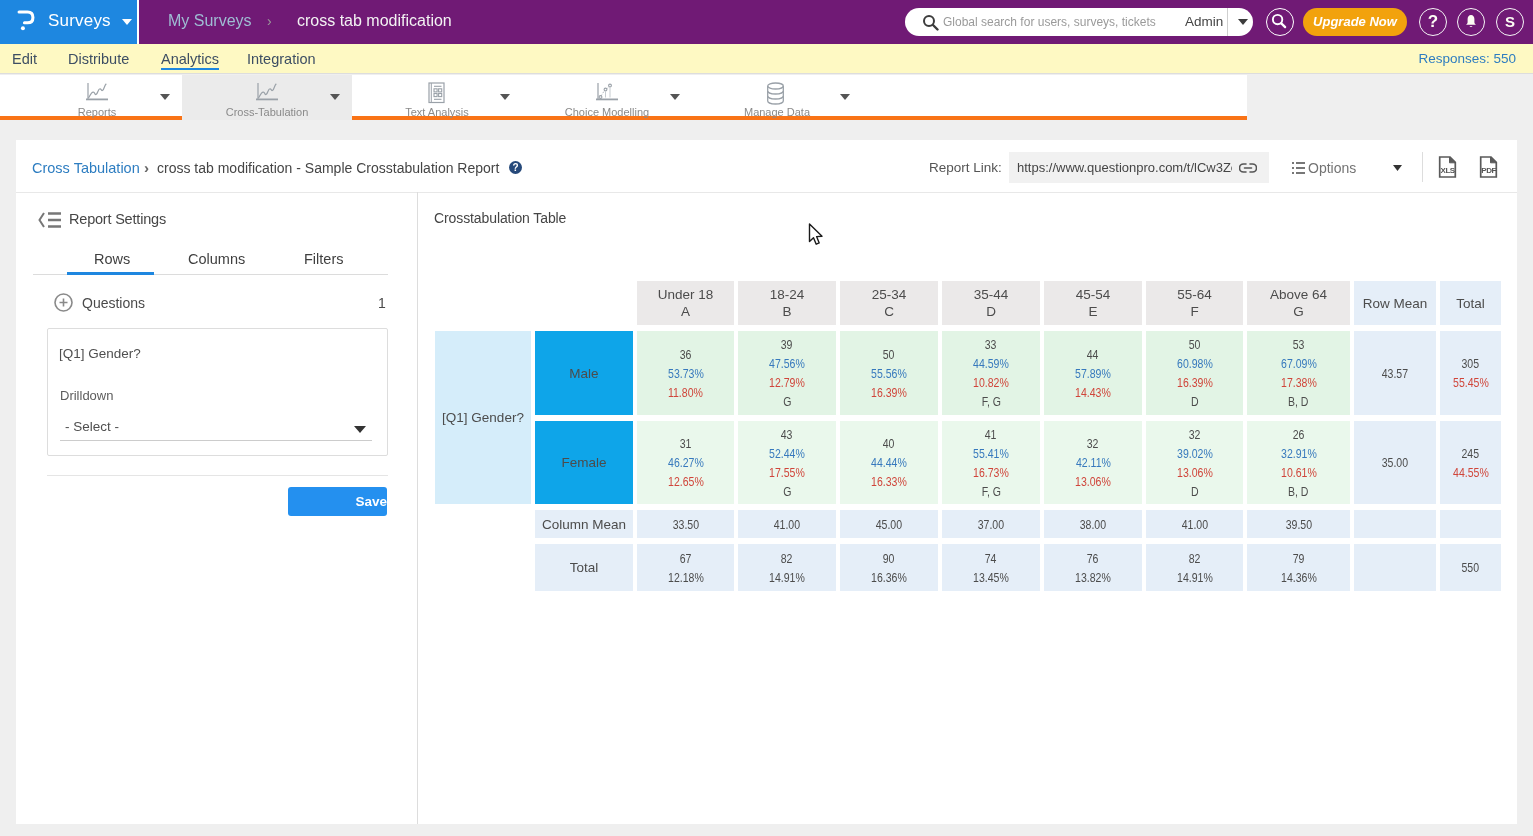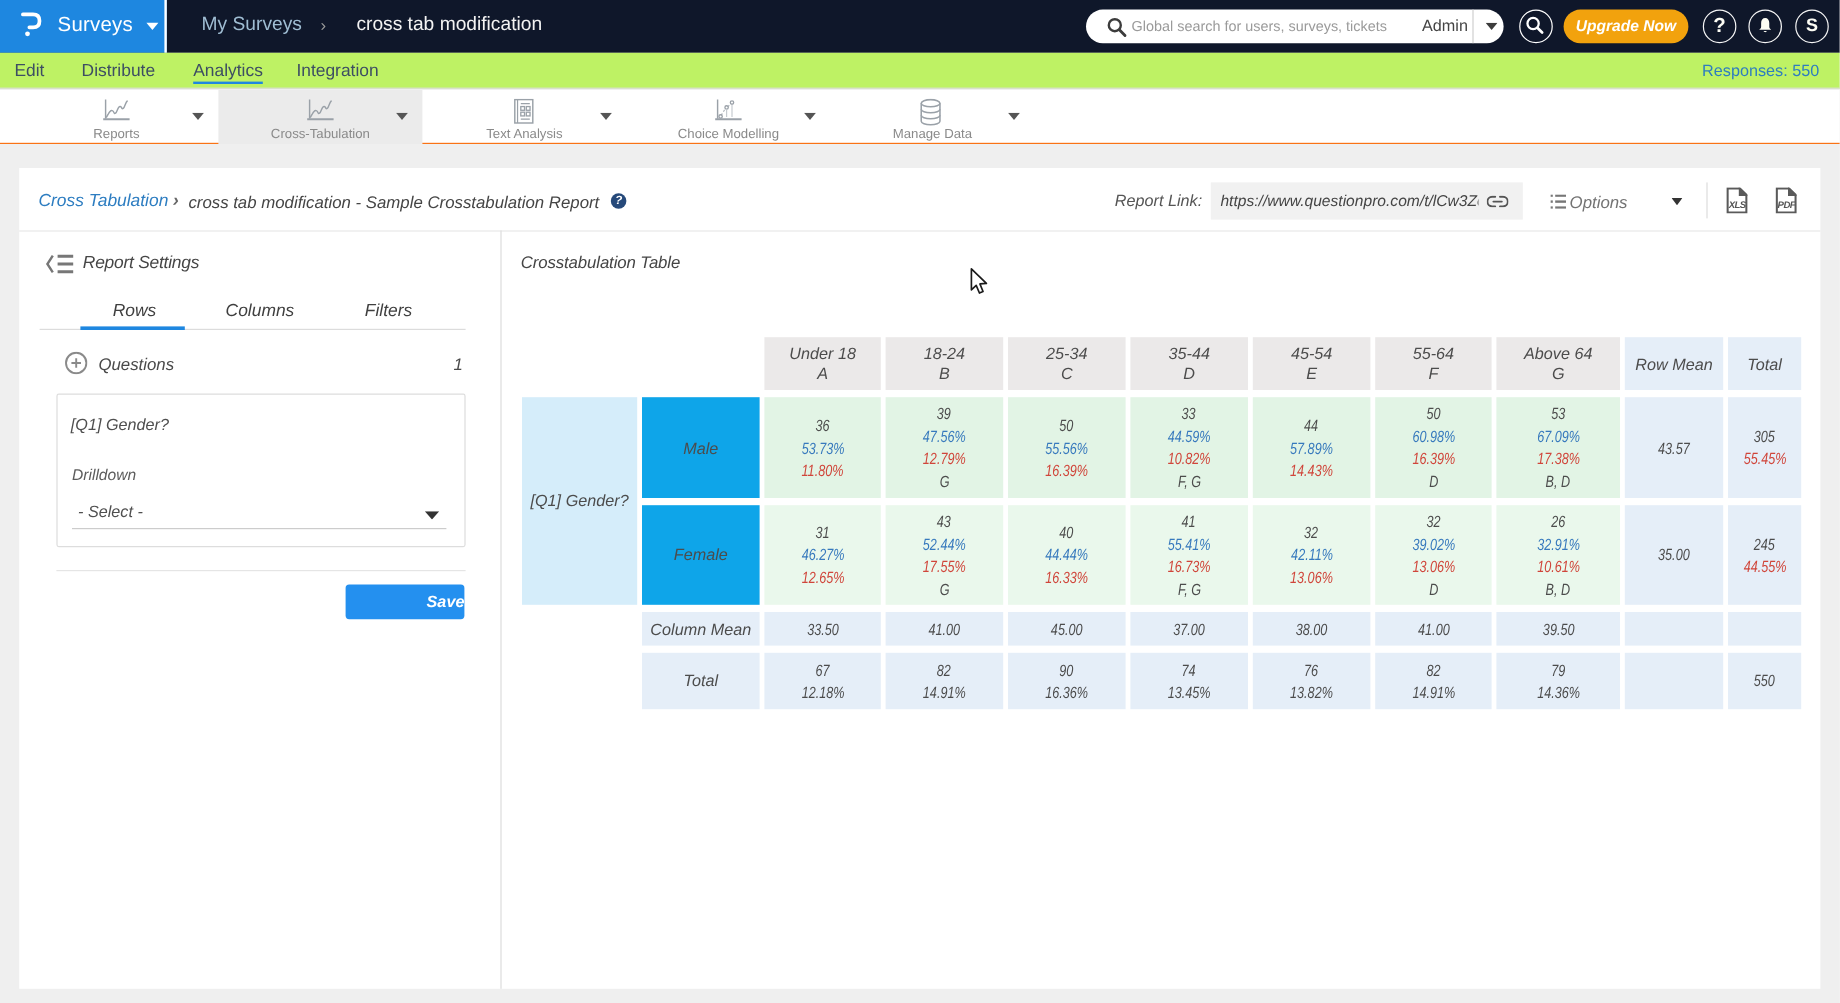--- a/index.html
+++ b/index.html
@@ -1,44 +1,44 @@
 <!DOCTYPE html>
 <html><head>
 <meta charset="utf-8">
 <style>
 * { margin:0; padding:0; box-sizing:border-box; }
 html,body { width:1533px; height:836px; overflow:hidden; font-family:"Liberation Sans", sans-serif; background:#efefef; }
 
-#nav { position:absolute; left:0; top:0; width:1533px; height:44px; background:#0f172a; }
+#nav { position:absolute; left:0; top:0; width:1533px; height:44px; background:#701a75; }
 #logo { position:absolute; left:0; top:0; width:139px; height:44px; background:#1e87e0; border-right:2px solid #fff; }
 #logo .ptxt { position:absolute; left:48px; top:11px; color:#fff; font-size:17px; letter-spacing:0.2px; }
 #logo svg.caret { position:absolute; left:121px; top:18px; }
 #crumb1 { position:absolute; left:168px; top:12px; font-size:16px; color:#9fbdd3; }
 #crumb-sep { position:absolute; left:267px; top:13px; font-size:14px; color:#9a9a9a; }
 #crumb2 { position:absolute; left:297px; top:12px; font-size:16px; color:#f3f3f3; }
 #searchpill { position:absolute; left:905px; top:8px; width:348px; height:28px; background:#fff; border-radius:14px; }
 #searchpill .ph { position:absolute; left:38px; top:7px; font-size:12px; color:#9a9a9a; }
 #searchpill .admin { position:absolute; left:280px; top:6px; font-size:13.5px; color:#444; }
 #searchpill .vline { position:absolute; left:322px; top:0px; width:1px; height:28px; background:#cfcfcf; }
 #circsearch { position:absolute; left:1266px; top:8px; width:28px; height:28px; border:1.5px solid #fff; border-radius:50%; }
 #upgrade { position:absolute; left:1303px; top:8px; width:104px; height:28px; background:#f2a20d; border-radius:14px; color:#fff; font-size:13px; font-weight:bold; text-align:center; line-height:28px;font-style:italic; }
 .navcirc { position:absolute; top:8px; width:28px; height:28px; border:1.2px solid #f5f5f5; border-radius:50%; color:#fdfdf5; text-align:center; font-size:15px; font-weight:bold; line-height:25px; }
 
-#menurow { position:absolute; left:0; top:44px; width:1533px; height:30px; background:#bef264; border-bottom:1px solid #ddd; }
+#menurow { position:absolute; left:0; top:44px; width:1533px; height:30px; background:#fef9c3; border-bottom:1px solid #ddd; }
 .mitem { position:absolute; top:7px; font-size:14.5px; color:#3d4e63; }
 #responses { position:absolute; top:7px; right:17px; font-size:13.5px; color:#2e7dc0;margin-left:24px; }
 
-#tabrow { position:absolute; left:0; top:75px; width:1533px; height:45px; background:#fff; border-bottom:1px solid #f97316; }
+#tabrow { position:absolute; left:0; top:75px; width:1247px; height:45px; background:#fff; border-bottom:4px solid #f97316; }
 .tab { position:absolute; top:0; width:170px; height:45px; }
 .tab.active { background:#ebebeb; }
 .tab .lbl { position:absolute; width:100%; top:31px; text-align:center; font-size:11px; color:#8a8a8a; }
 .tab svg.icon { position:absolute; left:73px; top:7px; }
 .tab svg.tcaret { position:absolute; right:12px; top:19px; }
 
-#card { position:absolute; left:16px; top:140px; width:1501px; height:684px; background:#fff;font-style:italic; }
+#card { position:absolute; left:16px; top:140px; width:1501px; height:684px; background:#fff; }
 #bc-link { position:absolute; left:16px; top:20px; font-size:14.5px; color:#2d7dc1; }
 #bc-sep { position:absolute; left:128px; top:19px; font-size:15px; font-weight:bold; color:#666; }
 #bc-rest { position:absolute; left:141px; top:20px; font-size:14px; color:#454545; }
 #bc-help { position:absolute; left:493px; top:21px; width:13px; height:13px; background:#26497a; border-radius:50%; color:#fff; font-size:10px; font-weight:bold; text-align:center; line-height:13px; }
 #rl-label { position:absolute; left:913px; top:20px; font-size:13.5px; color:#555; }
 #rl-box { position:absolute; left:993px; top:12px; width:260px; height:31px; background:#f1f1f1; }
 #rl-box .url { position:absolute; left:8px; top:8px; font-size:13px; color:#454545; white-space:nowrap; overflow:hidden; width:215px; }
 #opt-icon { position:absolute; left:1276px; top:22px; }
 #opt-text { position:absolute; left:1292px; top:20px; font-size:14px; color:#737373; }
 #opt-caret { position:absolute; left:1377px; top:25px; }

